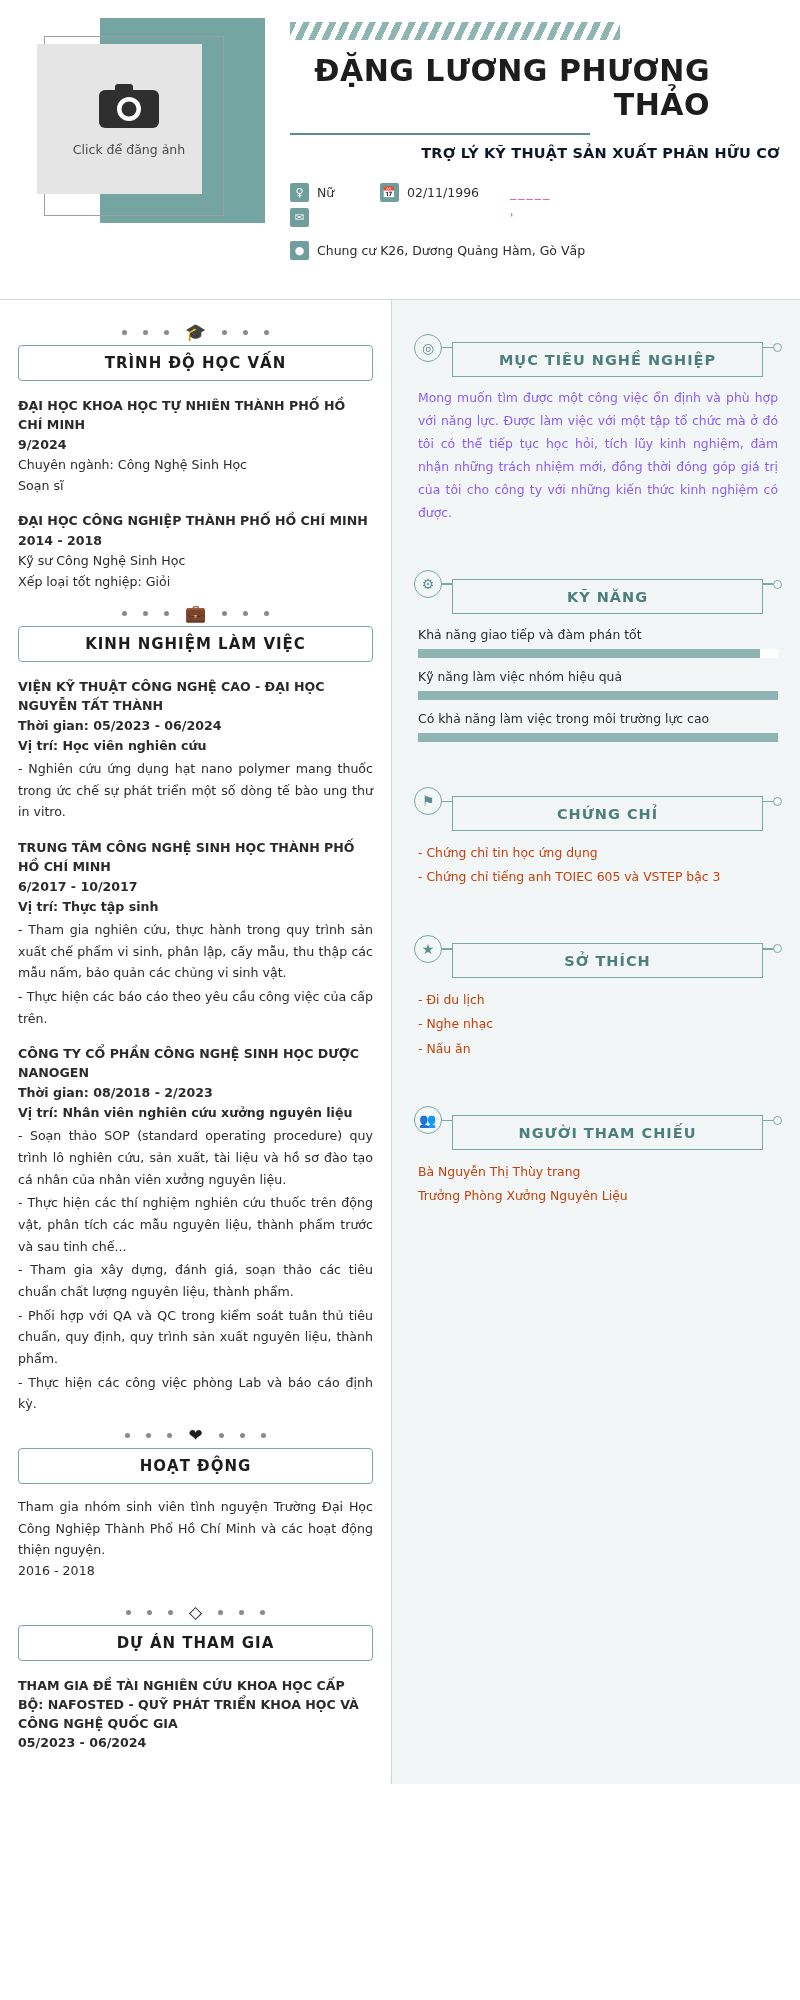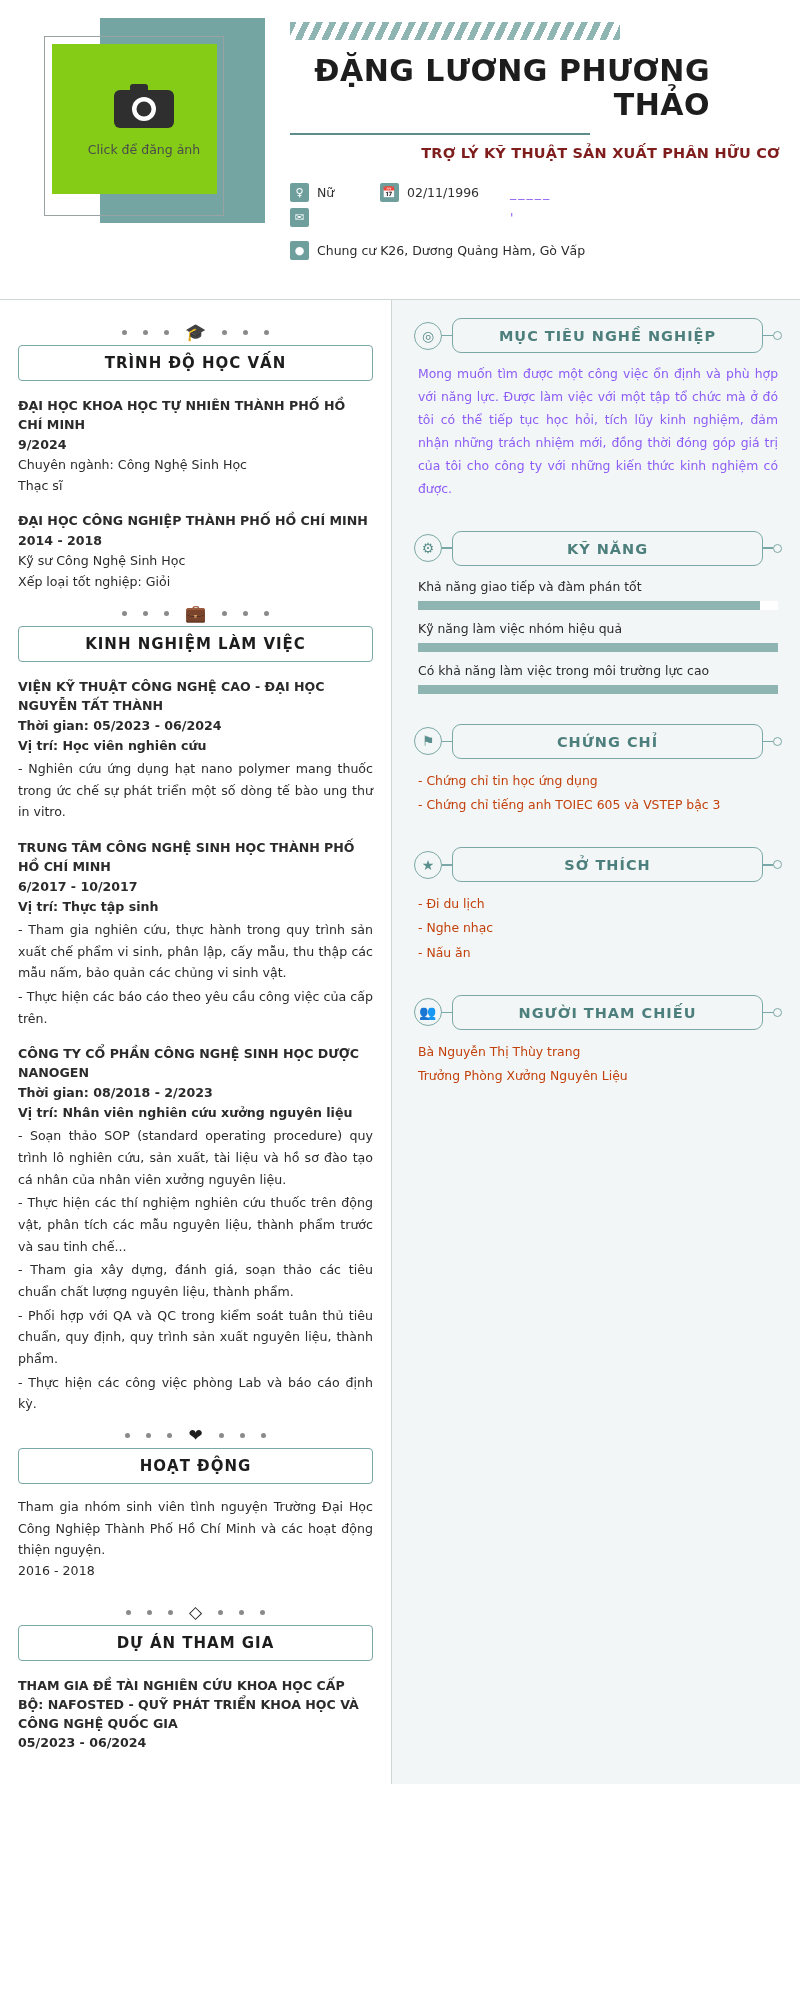--- a/index.html
+++ b/index.html
@@ -37,23 +37,23 @@
   }
   .photo-frame {
     position: absolute;
     left: 14px; top: 22px;
     width: 180px; height: 180px;
     border: 1px solid #9aa3a3;
     background: transparent;
   }
   .photo-inner {
     position: absolute;
-    left: 22px; top: 30px;
+    left: 7px; top: 30px;
     width: 165px; height: 150px;
-    background: #84cc16;
+    background: #e5e5e5;
     display: flex;
     flex-direction: column;
     align-items: center;
     justify-content: center;
     padding-left: 19px;
   }
   .cam-icon { width: 64px; height: 48px; }
   .photo-label {
     margin-top: 12px;
     font-size: 12.5px;
@@ -81,21 +81,21 @@
   }
   .name-rule {
     width: 300px;
     height: 2px;
     background: #5f8d8c;
     margin: 12px 0 10px 0;
   }
   .job-title {
     font-size: 14.5px;
     font-weight: bold;
-    color: #7f1d1d;
+    color: #0f172a;
     text-transform: uppercase;
     letter-spacing: .2px;
   }
   .contact-grid {
     margin-top: 22px;
     display: grid;
     grid-template-columns: 90px 130px 1fr;
     row-gap: 6px;
     align-items: center;
   }
@@ -112,21 +112,21 @@
     border-radius: 2px;
     display: flex; align-items: center; justify-content: center;
     color: #fff; font-size: 11px;
     flex: 0 0 auto;
   }
   .addr-row {
     margin-top: 14px;
     display: flex; align-items: center; gap: 8px;
     font-size: 12.5px;
   }
-  .faint { color: #8b5cf6; letter-spacing:2px;}
+  .faint { color: #ec4899; letter-spacing:2px;}
   
   .body-wrap {
     display: flex;
     align-items: flex-start;
   }
   .col-left {
     width: 392px;
     padding: 14px 18px 30px 18px;
     border-right: 1px solid #cfd6d6;
   }
@@ -199,23 +199,24 @@
     font-size: 14px;
     flex: 0 0 auto;
     z-index: 2;
   }
   .r-conn {
     width: 10px; height: 1.6px; background: #7aa8a6;
   }
   .r-box {
     flex: 1;
     border: 1.6px solid #7aa8a6;
-    border-radius: 9px;
+    border-radius: 0;
     padding: 7px 19px;
     text-align: center;
+    margin-top: 24px;
   }
   .r-title {
     font-size: 14.5px;
     font-weight: bold;
     letter-spacing: 1px;
     color: #4d7f7d;
     text-transform: uppercase;
   }
   .r-enddot {
     width: 9px; height: 9px; border-radius: 50%;
@@ -324,21 +325,21 @@
         <span class="dot"></span>
       </div>
       <div class="sec-title-box">
         <div class="sec-title">TRÌNH ĐỘ HỌC VẤN</div>
       </div>
 
       <div class="block">
         <div class="job-org">ĐẠI HỌC KHOA HỌC TỰ NHIÊN THÀNH PHỐ HỒ CHÍ MINH</div>
         <div class="job-sub">9/2024</div>
         <div class="job-plain">Chuyên ngành: Công Nghệ Sinh Học</div>
-        <div class="job-plain">Thạc sĩ</div>
+        <div class="job-plain">Soạn sĩ</div>
       </div>
       <div class="block">
         <div class="job-org">ĐẠI HỌC CÔNG NGHIỆP THÀNH PHỐ HỒ CHÍ MINH</div>
         <div class="job-sub">2014 - 2018</div>
         <div class="job-plain">Kỹ sư Công Nghệ Sinh Học</div>
         <div class="job-plain">Xếp loại tốt nghiệp: Giỏi</div>
       </div>
 
       <div class="dots-row">
         <span class="dot"></span>

